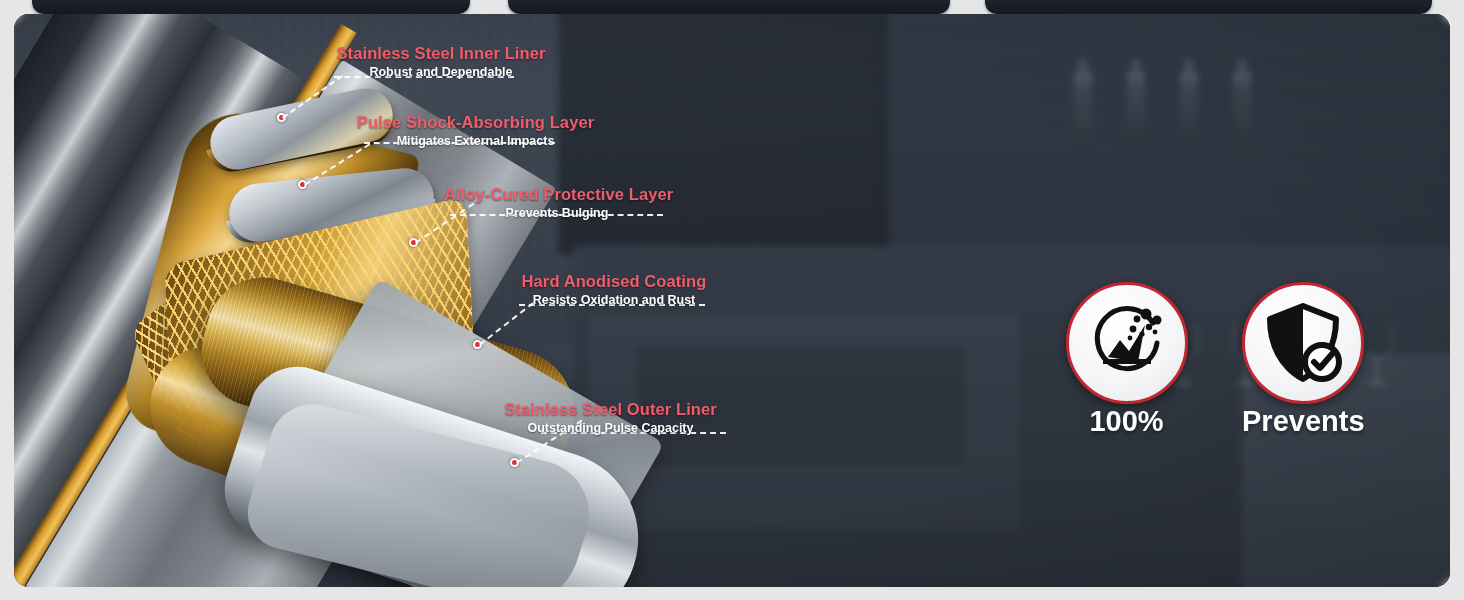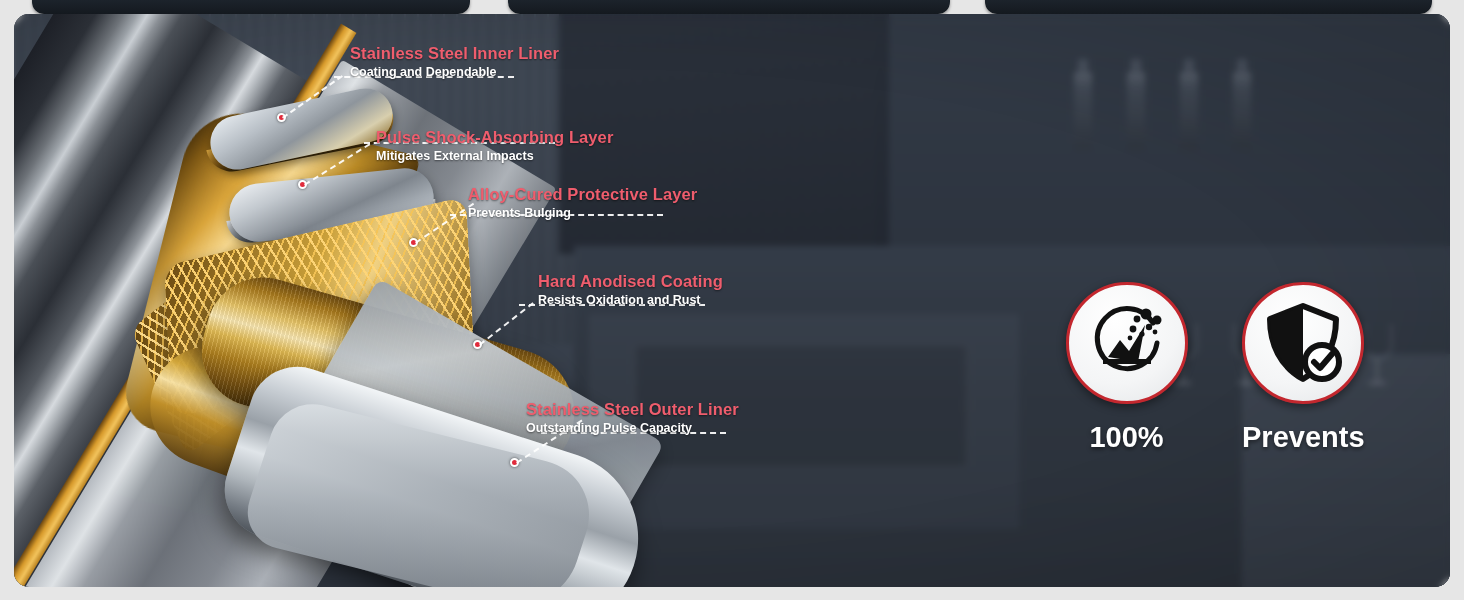--- a/index.html
+++ b/index.html
@@ -209,21 +209,21 @@
   .callout .ttl{
     font-size:16.5px;font-weight:bold;color:#ef5d6d;
     letter-spacing:.1px;white-space:nowrap;line-height:1.15;
     text-shadow:0 1px 2px rgba(0,0,0,.5);
   }
   .callout .sub{
     font-size:12.5px;font-weight:bold;color:#ffffff;white-space:nowrap;
     margin-top:2px;line-height:1.15;
     text-shadow:0 1px 2px rgba(0,0,0,.5);
   }
-  .callout.center{text-align:left;padding-left:24px;}
+  .callout.center{text-align:center;}
   .dash{
     position:absolute;height:0;border-top:2px dashed rgba(255,255,255,.92);
   }
   .leader{
     position:absolute;height:0;border-top:2px dashed rgba(255,255,255,.92);
     transform-origin:0 0;
   }
   .dot{
     position:absolute;width:9px;height:9px;border-radius:50%;
     background:#e02b3c;border:2px solid #fff;box-sizing:border-box;
@@ -264,21 +264,21 @@
   .feature{position:absolute;text-align:center;}
   .badge{
     position:relative;width:122px;height:122px;border-radius:50%;
     background:radial-gradient(circle at 40% 30%, #ffffff 0%, #f4f5f6 60%, #e3e5e7 100%);
     border:3px solid #c3272e;box-sizing:border-box;
     box-shadow:0 3px 10px rgba(0,0,0,.45);
     margin:0 auto;
   }
   .badge svg{position:absolute;left:50%;top:50%;transform:translate(-50%,-50%);}
   .feature .cap{
-    margin-top:16px;color:#fff;font-size:29px;font-weight:bold;line-height:1.22;
+    color:#fff;font-size:29px;font-weight:bold;line-height:1.22;
     white-space:nowrap;text-shadow:0 2px 4px rgba(0,0,0,.5);
   }
   .f1{left:1040px;top:268px;width:145px;}
   .f2{left:1228px;top:268px;width:128px;text-align:left;}
   .f2 .badge{margin:0;}
 </style>
 </head>
 <body>
 
 <div class="page">
@@ -361,24 +361,24 @@
     <div class="dot" style="left:459px;top:326px;"></div>
     <div class="leader" style="left:465px;top:330px;width:68px;transform:rotate(-38deg);"></div>
     <div class="dash" style="left:505px;top:290px;width:186px;"></div>
 
     <div class="dot" style="left:496px;top:444px;"></div>
     <div class="leader" style="left:502px;top:448px;width:78px;transform:rotate(-33deg);"></div>
     <div class="dash" style="left:527px;top:418px;width:185px;"></div>
 
     <div class="callout center" style="left:312px;top:30px;width:230px;">
       <div class="ttl">Stainless Steel Inner Liner</div>
-      <div class="sub">Coating and Dependable</div>
-    </div>
-
-    <div class="callout center" style="left:338px;top:114px;width:247px;">
+      <div class="sub">Robust and Dependable</div>
+    </div>
+
+    <div class="callout center" style="left:338px;top:99px;width:247px;">
       <div class="ttl">Pulse Shock-Absorbing Layer</div>
       <div class="sub">Mitigates External Impacts</div>
     </div>
 
     <div class="callout center" style="left:430px;top:171px;width:226px;">
       <div class="ttl">Alloy-Cured Protective Layer</div>
       <div class="sub">Prevents Bulging</div>
     </div>
 
     <div class="callout center" style="left:500px;top:258px;width:200px;">

